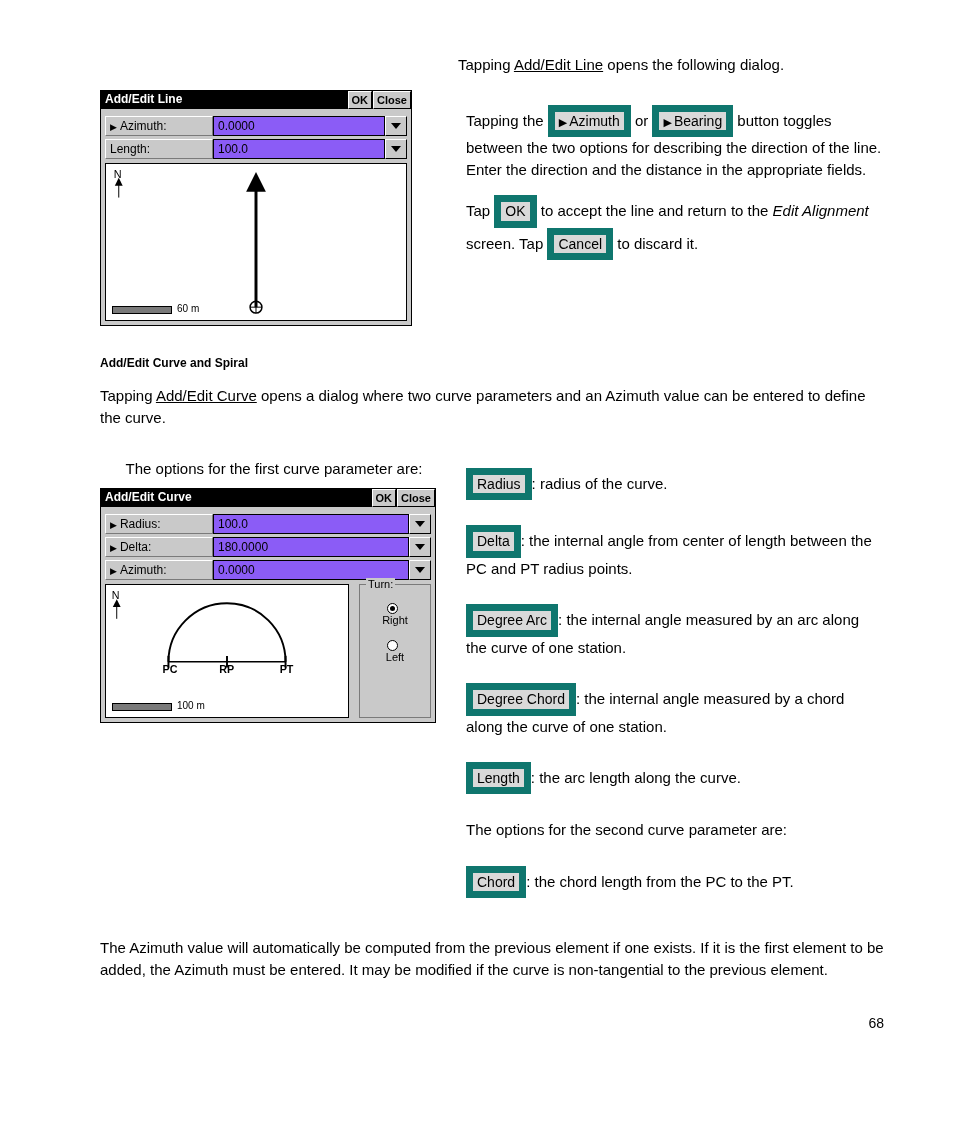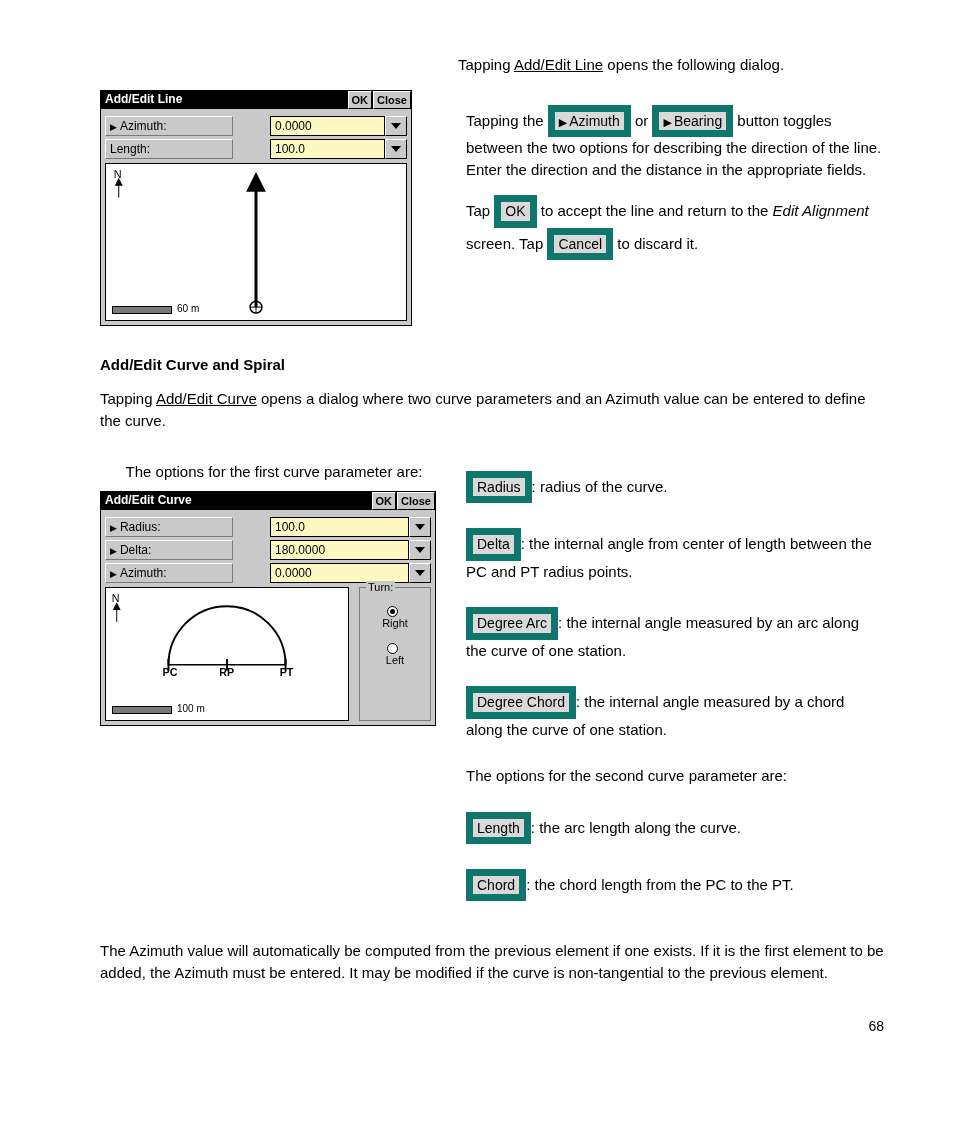--- a/index.html
+++ b/index.html
@@ -23,21 +23,21 @@
     border: 7px solid #0f766e;
     background: #d9d9d9;
     padding: 0 4px;
     font-size: 14px;
     line-height: 1.3;
     vertical-align: baseline;
     text-align: right;
   }
   .underline-link { text-decoration: underline; }
   .tri { font-size: 11px; padding-right: 2px; }
-  h2.section { font-size: 15px; font-weight: bold; margin: 30px 0 0 0; }
+  h2.section { font-size: 12px; font-weight: bold; margin: 30px 0 0 0; }
 
   
   .dialog {
     border: 1px solid #000;
     background: #c9c9c9;
     font-family: "MS Sans Serif", Tahoma, Arial, sans-serif;
     font-size: 12px;
   }
   .titlebar {
     display: flex;
@@ -56,36 +56,35 @@
     border-top-color: #fff;
     font-size: 11px;
     font-weight: bold;
     padding: 0 3px;
     margin-left: 1px;
     display: flex; align-items: center;
   }
   .dlg-body { padding: 4px; }
   .row { display: flex; align-items: stretch; margin: 3px 0; }
   .row .lbl {
-    width: 128px;
+    width: 108px;
     border: 1px solid #7a7a7a;
     border-top-color: #fff; border-left-color: #fff;
     background: #c9c9c9;
     padding: 2px 4px;
     font-size: 12px;
   }
   .row .lbl.pick { cursor: default; }
   .row .lbl .tri2 { font-size: 9px; padding-right: 3px; }
   .row .val {
     flex: 1;
-    background: #fef9c3;
+    background: #8b5cf6;
     border: 1px solid #000;
     padding: 2px 4px;
     font-size: 12px;
-    margin-left: 37px;
   }
   .row .drop {
     width: 22px;
     background: #c9c9c9;
     border: 1px solid #000;
     border-left-color: #fff; border-top-color: #fff;
     display: flex; align-items: center; justify-content: center;
   }
   .row .drop svg { width: 10px; height: 6px; }
   .preview {
@@ -288,24 +287,24 @@
       </p>
       <p class="line">
         <span class="inline-btn">Delta</span><span>: the internal angle from center of length between the PC and PT radius points.</span>
       </p>
       <p class="line">
         <span class="inline-btn">Degree Arc</span><span>: the internal angle measured by an arc along the curve of one station.</span>
       </p>
       <p class="line">
         <span class="inline-btn">Degree Chord</span><span>: the internal angle measured by a chord along the curve of one station.</span>
       </p>
+      <p class="line">
+        <span class="inline-btn">Length</span><span>: the arc length along the curve.</span>
+      </p>
       <p class="line">The options for the second curve parameter are:</p>
-      <p class="line">
-        <span class="inline-btn">Length</span><span>: the arc length along the curve.</span>
-      </p>
       <p class="line">
         <span class="inline-btn">Chord</span><span>: the chord length from the PC to the PT.</span>
       </p>
     </div>
   </div>
 
   <p class="line para">The Azimuth value will automatically be computed from the previous element if one exists. If it is the first element to be added, the Azimuth must be entered. It may be modified if the curve is non-tangential to the previous element.</p>
 
   <div class="pnum">68</div>
 </div>

